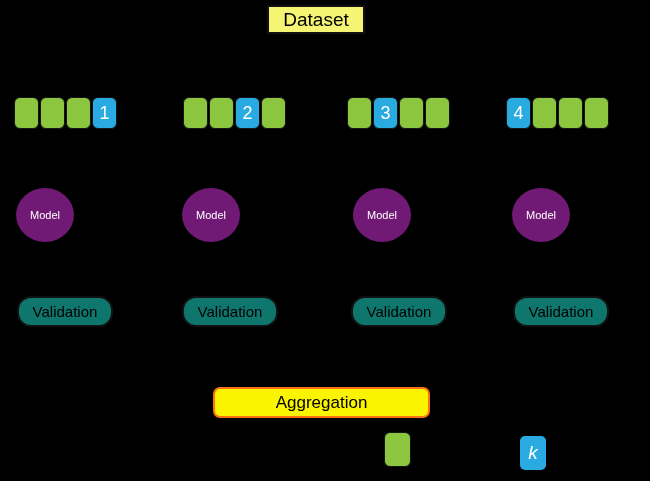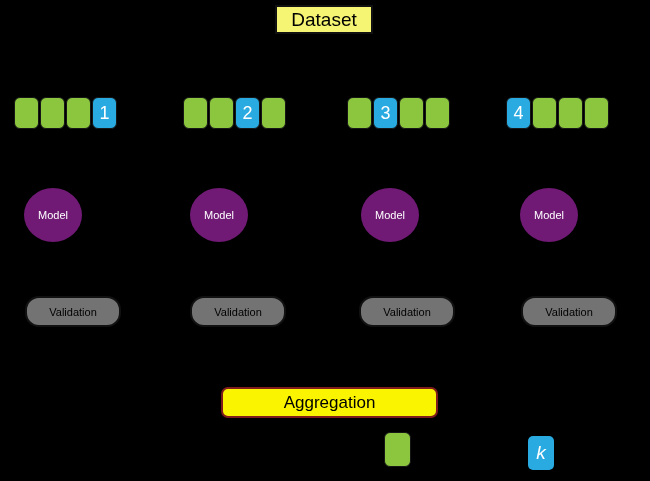--- a/index.html
+++ b/index.html
@@ -1,21 +1,21 @@
 <!DOCTYPE html>
 <html><head>
 <meta charset="utf-8">
 <style>
   html,body{margin:0;padding:0;background:#000;}
   body{
     width:650px;height:481px;position:relative;overflow:hidden;
     font-family:"Liberation Sans",sans-serif;
   }
   .abs{position:absolute;box-sizing:border-box;}
-  .flexc{display:flex;align-items:center;justify-content:center;margin-left:8px;}
+  .flexc{display:flex;align-items:center;justify-content:center;}
 
   
   .dataset-box{
     left:267px;top:5px;width:98px;height:29px;
     background:#F5F573;border:2px solid #111;
     color:#000;font-size:19px;
   }
 
   
   .fold-group{position:absolute;top:97px;display:flex;gap:1px;}
@@ -31,29 +31,29 @@
   
   .model{
     top:188px;width:58px;height:54px;border-radius:50%;
     background:#701a75;color:#fff;font-size:11px;
   }
   .m1{left:16px;} .m2{left:182px;} .m3{left:353px;} .m4{left:512px;}
 
   
   .validation{
     top:296px;width:96px;height:31px;
-    background:#737373;border:2px solid #111;border-radius:14px;
-    color:#000;font-size:11px;
+    background:#0f766e;border:2px solid #111;border-radius:14px;
+    color:#000;font-size:15px;
   }
   .v1{left:17px;} .v2{left:182px;} .v3{left:351px;} .v4{left:513px;}
 
   
   .aggregation{
     left:213px;top:387px;width:217px;height:31px;
-    background:#FAF400;border:2px solid #7f1d1d;border-radius:7px;
+    background:#FAF400;border:2px solid #f97316;border-radius:7px;
     color:#000;font-size:17px;justify-content:center;
   }
 
   
   .legend-train{
     left:384px;top:432px;width:27px;height:35px;
     background:#8CC63F;border:1px solid #161616;border-radius:6px;
   }
   .legend-val{
     left:520px;top:436px;width:26px;height:34px;

